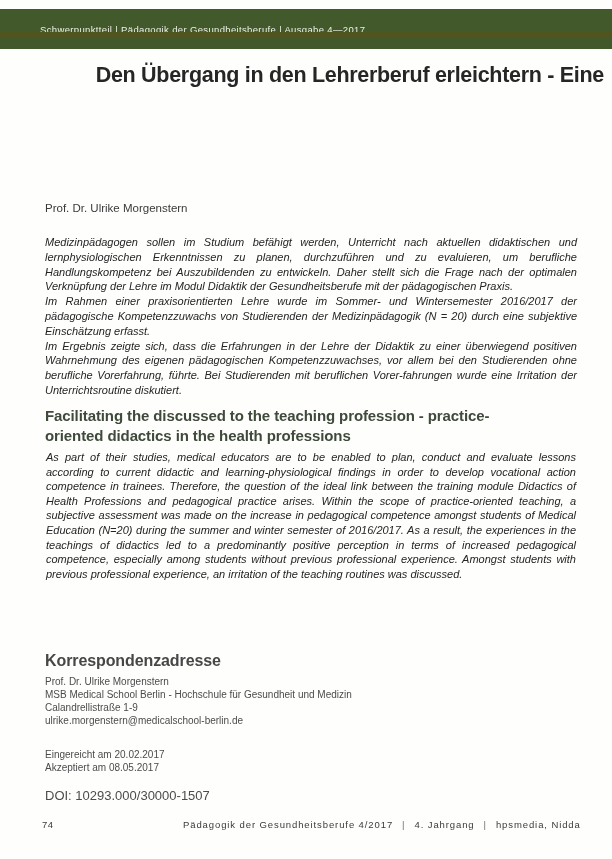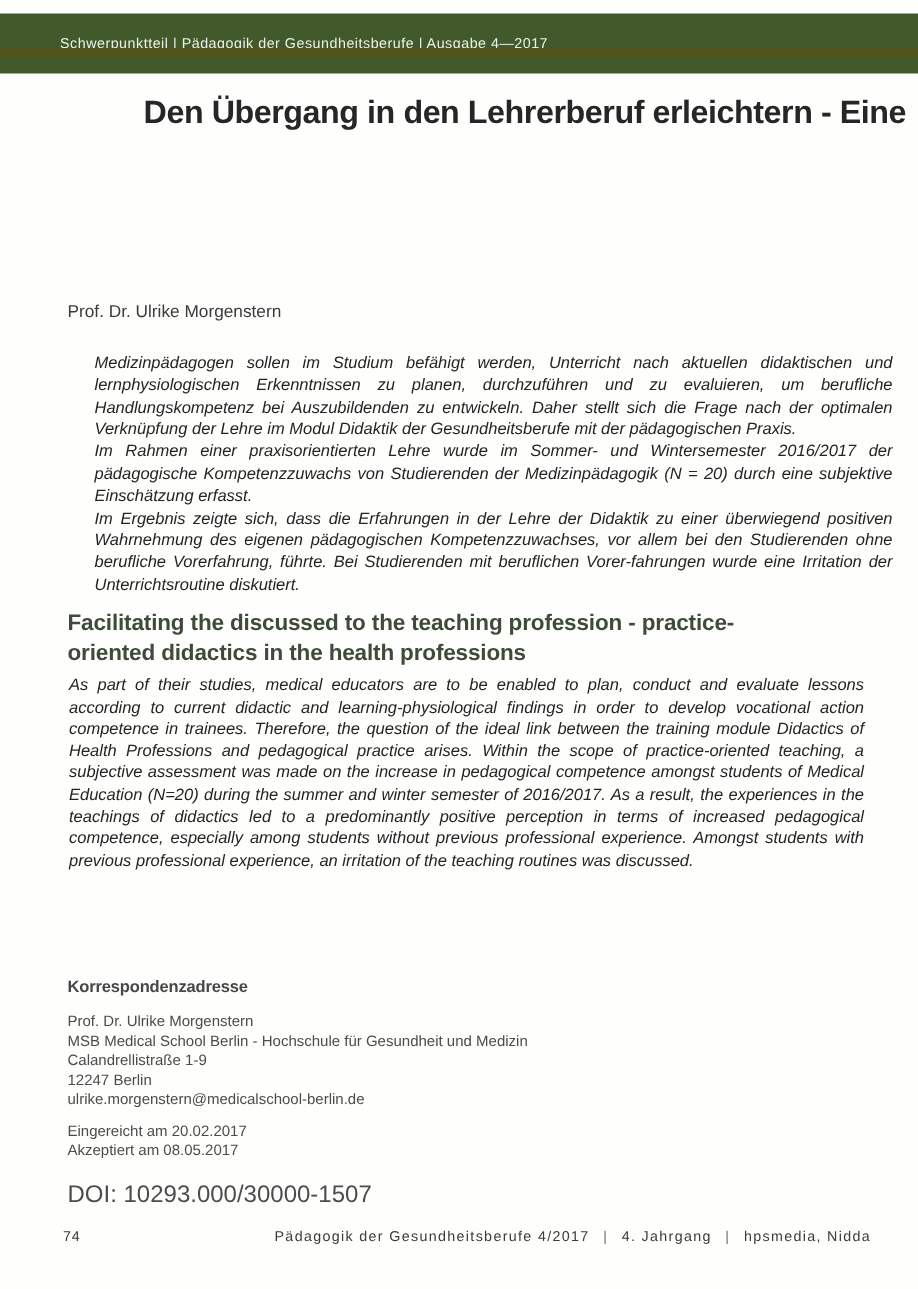--- a/index.html
+++ b/index.html
@@ -30,21 +30,21 @@
     text-align:right;
   }
   .title-line{display:block;white-space:nowrap;}
 
   .author{
     position:absolute;left:45px;top:202px;font-size:11.5px;color:#3a3a3a;
   }
 
   
   .abstract-de{
-    position:absolute;left:63px;top:235px;width:532px;
+    position:absolute;left:45px;top:235px;width:532px;
     font-style:italic;font-size:11px;line-height:14.8px;
     color:#242424;text-align:justify;
   }
   .abstract-de p{margin:0;}
 
   .heading-en{
     position:absolute;left:45px;top:406px;margin:0;
     font-size:15px;line-height:19.5px;font-weight:bold;color:#3f4a3a;
     letter-spacing:-.1px;
   }
@@ -53,33 +53,33 @@
   .abstract-en{
     position:absolute;left:45px;top:449px;width:532px;
     font-style:italic;font-size:11px;line-height:14.6px;
     color:#242424;text-align:justify;
   }
   .abstract-en p{margin:1px;}
 
   
   .corr-heading{
     position:absolute;left:45px;top:652px;margin:0;
-    font-size:11px;font-weight:bold;color:#474747;letter-spacing:-.1px;
+    font-size:16px;font-weight:bold;color:#474747;letter-spacing:-.1px;
   }
   .addr{
     position:absolute;left:45px;top:675px;
     font-size:10px;line-height:13px;color:#4c4c4c;
   }
   .dates{
     position:absolute;left:45px;top:748px;
     font-size:10px;line-height:13px;color:#4c4c4c;
   }
   .doi{
     position:absolute;left:45px;top:788px;
-    font-size:16px;color:#4c4c4c;
+    font-size:13px;color:#4c4c4c;
   }
 
   
   .footer{
     position:absolute;left:0;top:819px;width:522px;height:14px;
     font-size:9.5px;color:#3a3a3a;
   }
   .pagenum{position:absolute;left:42px;top:0;letter-spacing:.5px;}
   .footline{position:absolute;left:183px;top:0;letter-spacing:.9px;white-space:nowrap;text-align:right;}
   .sep{margin:0 9px;color:#707070;}
@@ -114,21 +114,20 @@
   <div class="abstract-en">
     <p>As part of their studies, medical educators are to be enabled to plan, conduct and evaluate lessons according to current didactic and learning-physiological findings in order to develop vocational action competence in trainees. Therefore, the question of the ideal link between the training module Didactics of Health Professions and pedagogical practice arises. Within the scope of practice-oriented teaching, a subjective assessment was made on the increase in pedagogical competence amongst students of Medical Education (N=20) during the summer and winter semester of 2016/2017. As a result, the experiences in the teachings of didactics led to a predominantly positive perception in terms of increased pedagogical competence, especially among students without previous professional experience. Amongst students with previous professional experience, an irritation of the teaching routines was discussed.</p>
   </div>
 
   <h3 class="corr-heading">Korrespondenzadresse</h3>
 
   <div class="addr">
     <div>Prof. Dr. Ulrike Morgenstern</div>
     <div>MSB Medical School Berlin - Hochschule für Gesundheit und Medizin</div>
     <div>Calandrellistraße 1-9</div>
-    <div>12247 Berlin</div>
     <div>ulrike.morgenstern@medicalschool-berlin.de</div>
   </div>
 
   <div class="dates">
     <div>Eingereicht am 20.02.2017</div>
     <div>Akzeptiert am 08.05.2017</div>
   </div>
 
   <div class="doi">DOI: 10293.000/30000-1507</div>
 

